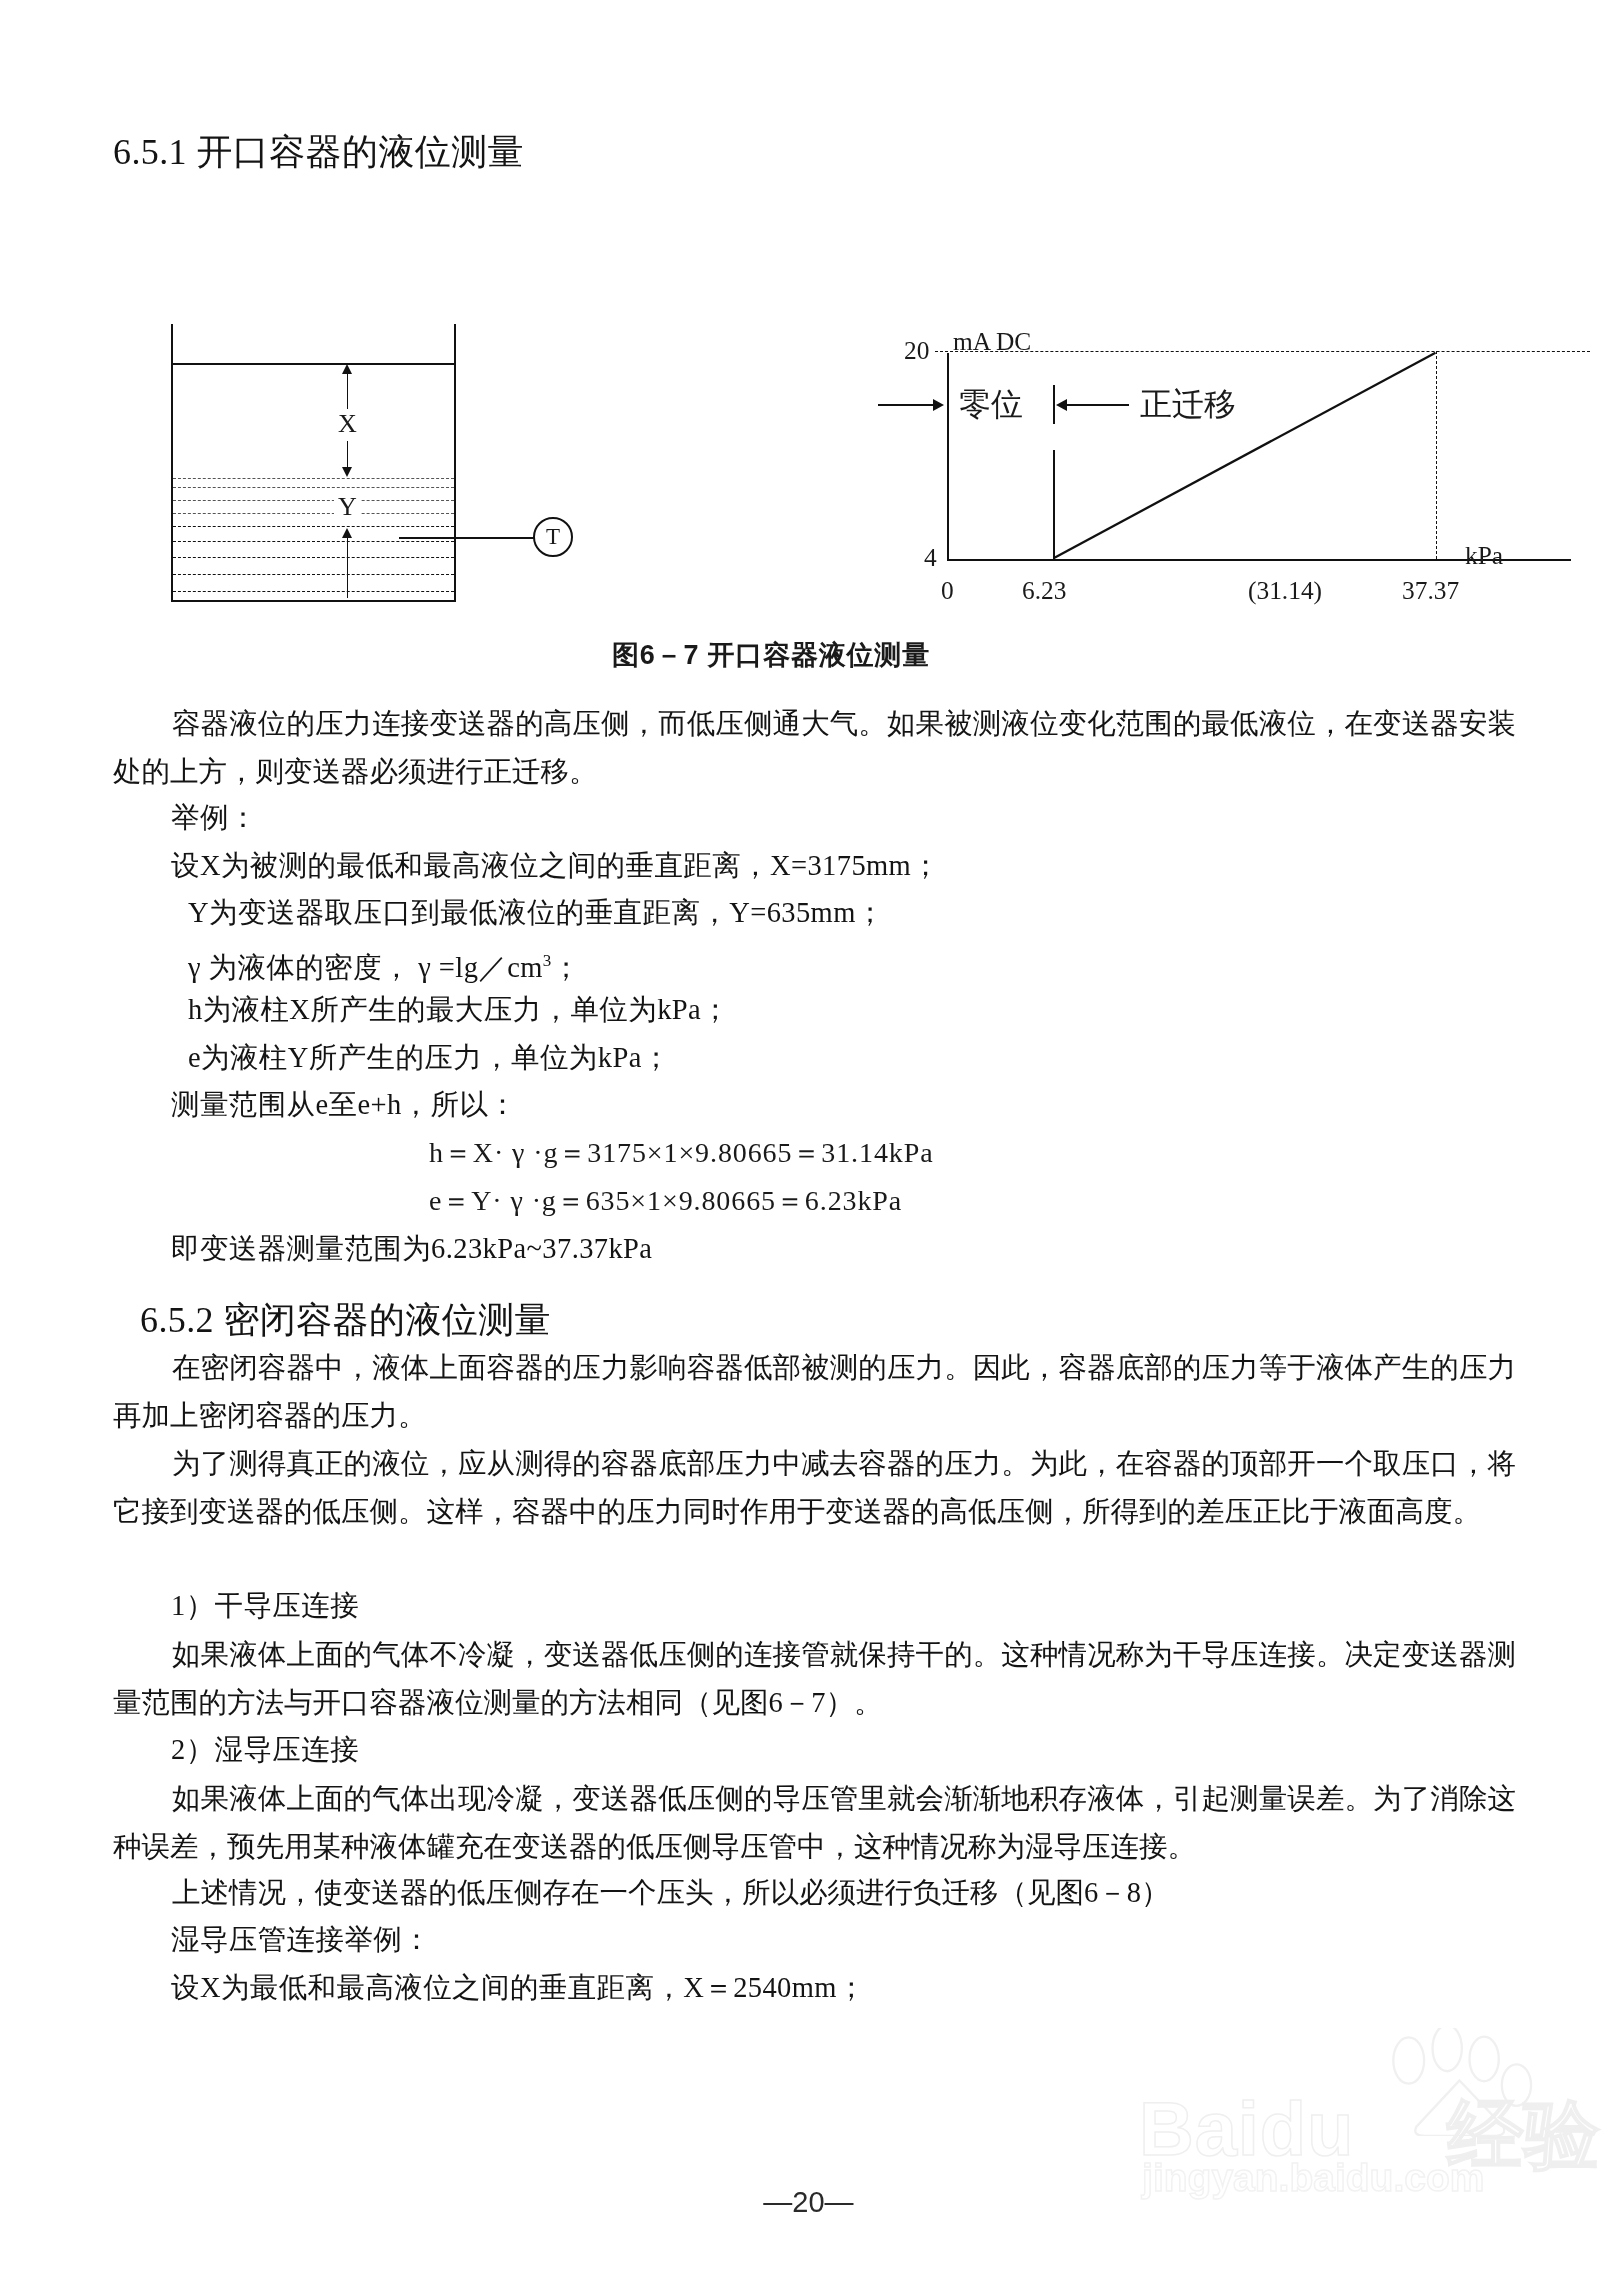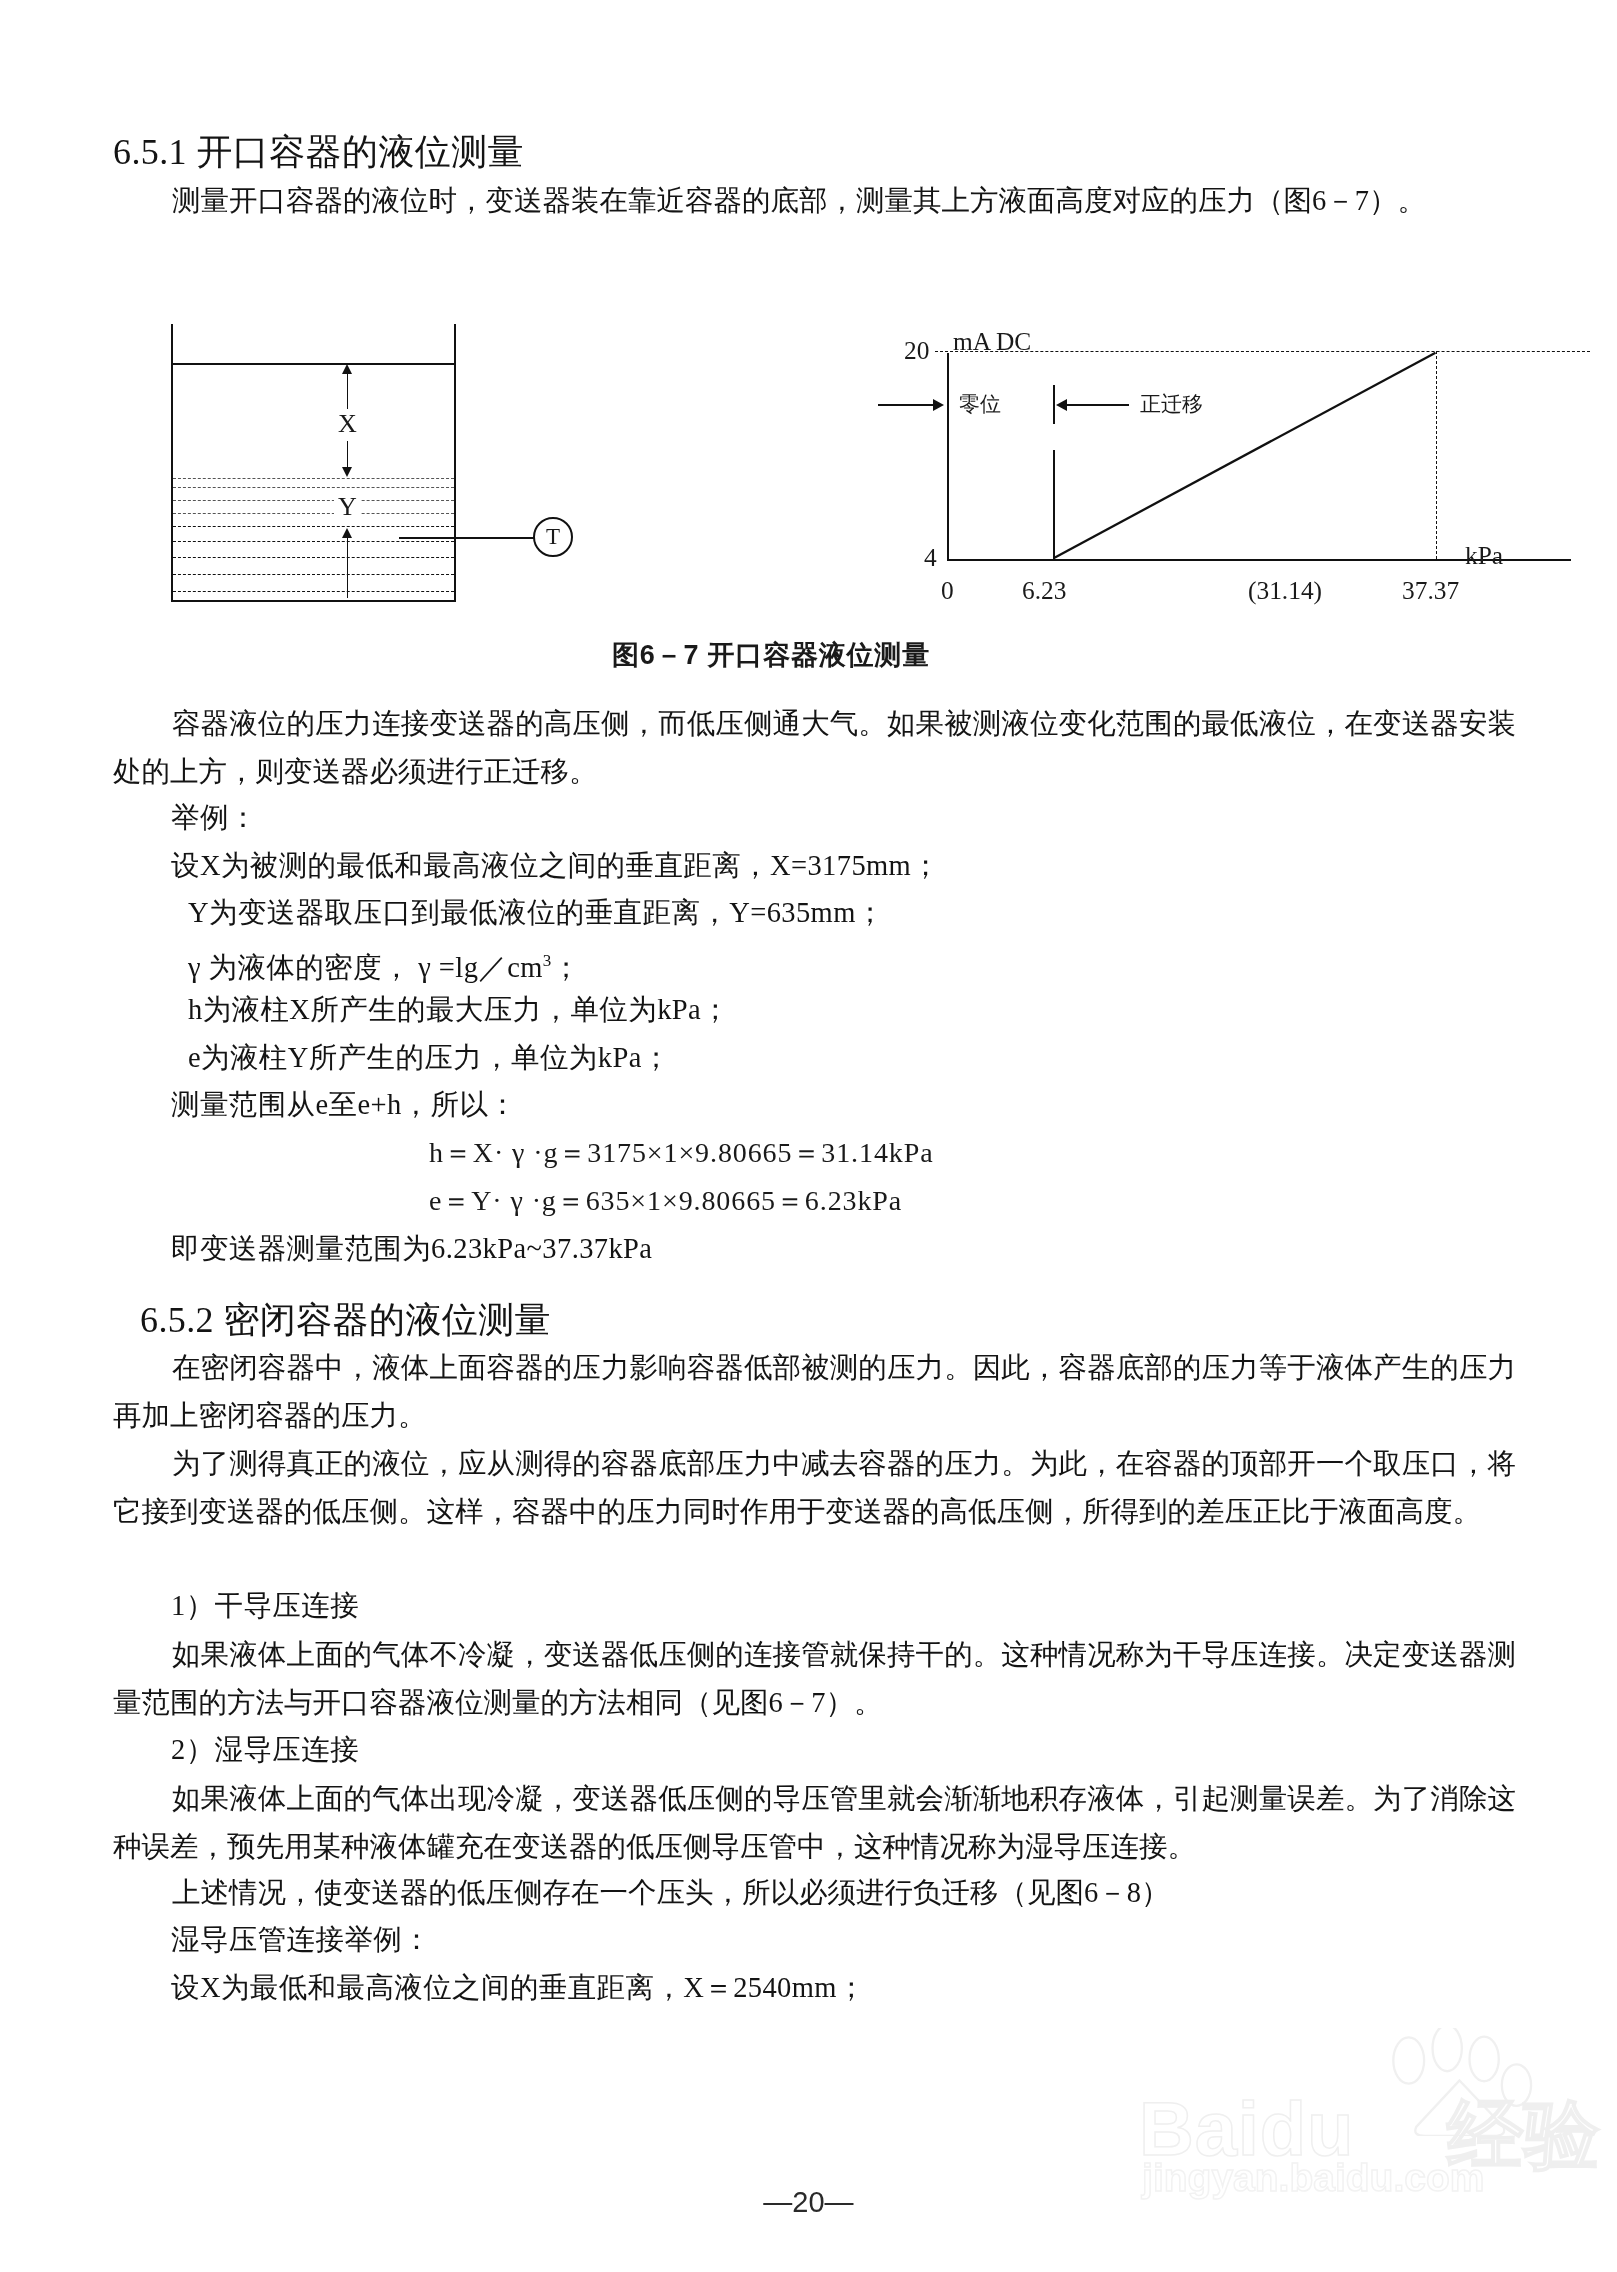--- a/index.html
+++ b/index.html
@@ -115,21 +115,21 @@
   .g-dash-h { position: absolute; left: 79px; top: 43px; width: 655px; height: 0; border-top: 1.9px dashed #111; }
   .g-dash-v { position: absolute; top: 43px; width: 0; height: 208px; border-left: 1.9px dashed #111; }
   .g-tick-v { position: absolute; width: 0; border-left: 2.3px solid #111; }
   .g-line { position: absolute; overflow: visible; }
   .g-lab {
     position: absolute;
     font-size: 25.4px;
     white-space: nowrap;
     line-height: 28px;
   }
-  .g-lab-cn { font-size: 21px; }
+  .g-lab-cn { font-size: 32px; }
   .harrow-r {
     position: absolute; width: 0; height: 0;
     border-top: 6.2px solid transparent;
     border-bottom: 6.2px solid transparent;
     border-left: 11.6px solid #111;
   }
   .harrow-l {
     position: absolute; width: 0; height: 0;
     border-top: 6.2px solid transparent;
     border-bottom: 6.2px solid transparent;
@@ -188,21 +188,20 @@
     font-family: "Liberation Sans", sans-serif;
   }
 </style>
 </head>
 <body>
 
 <div class="page">
 
   <div class="txt heading" style="left:113px; top:129px;">6.5.1 开口容器的液位测量</div>
 
-  <div class="para indent" style="left:113px; top:177px; width:1403px;">测量开口容器的液位时，变送器装在靠近容器的底部，测量其上方液面高度对应的压力（图6－7）。</div>
 
   <div class="figure">
 
     <div class="tank-wrap">
       <div class="tank-box"></div>
       <div class="tank-toprule"></div>
 
       <div class="liquid">
         <div class="liq-row thin" style="top:0px;"></div>
         <div class="liq-row thin" style="top:8.5px;"></div>

